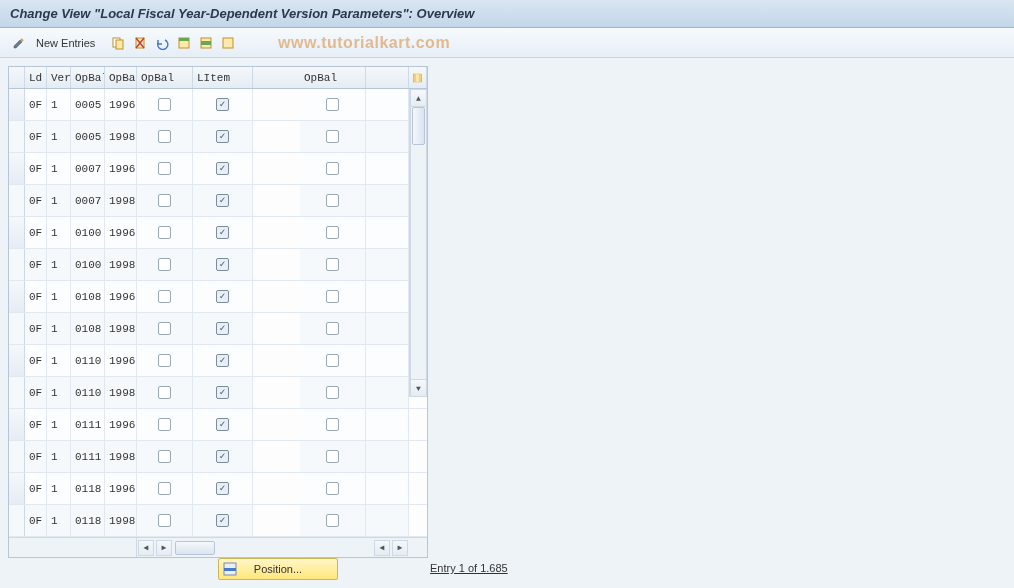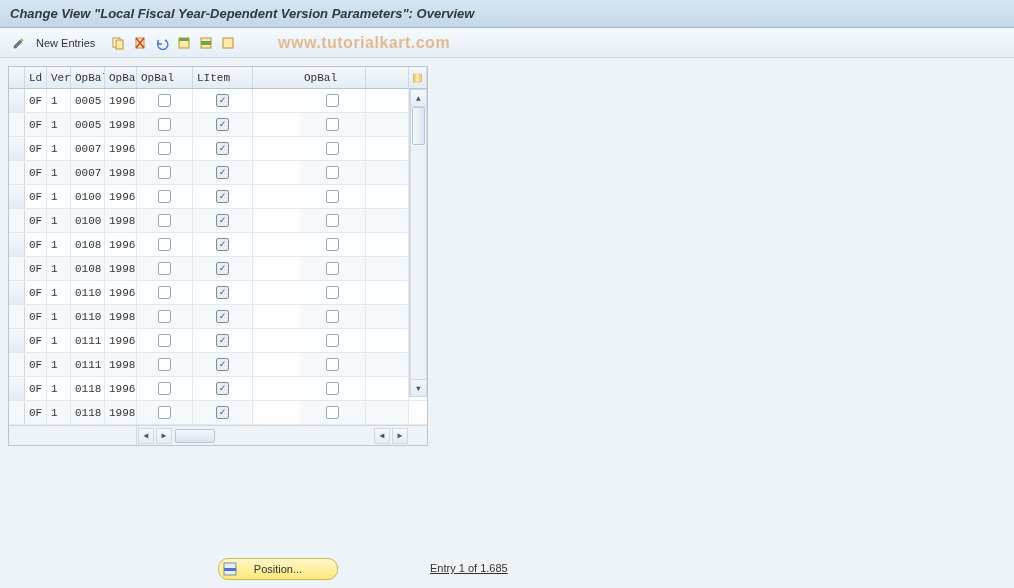--- a/index.html
+++ b/index.html
@@ -100,21 +100,21 @@
     .col-cocd{ width: 34px; }
     .col-year{ width: 32px; }
     .col-locked{ width: 56px; justify-content:flex-start;}
     .col-litem { width: 60px; justify-content:flex-start;}
     .col-opbal { width: 66px; justify-content:flex-start;margin-left:47px;}
     .col-cfg { width: 18px; justify-content:center; }
     .col-scroll { width: 18px; }
     .grid-body { position: relative; }
     .grid-row {
       display: flex;
-      height: 24px;
+      height: 32px;
       border-bottom: 1px solid #e2e8ef;
     }
     .gb-cell {
       border-right: 1px solid #e2e8ef;
       padding: 3px 4px;
       font-size: 11px;
       color: #333;
       background: #fcfdff;
       display: flex;
       align-items: center;
@@ -181,21 +181,21 @@
       display:inline-block;
     }
     .position-btn {
       position: absolute;
       left: 218px;
       top: 500px;
       width: 120px;
       height: 22px;
       background: linear-gradient(to bottom,#fff6c8 0%, #ffe87a 100%);
       border: 1px solid #c9b858;
-      border-radius: 10px;
+      border-radius: 2px;
       display: flex;
       align-items: center;
       justify-content: center;
       font-size: 11px;
       color: #333;
       cursor: pointer;
     }
     .position-btn .pos-icon { position:absolute; left:4px; top:3px; }
     .entry-label {
       position: absolute;

